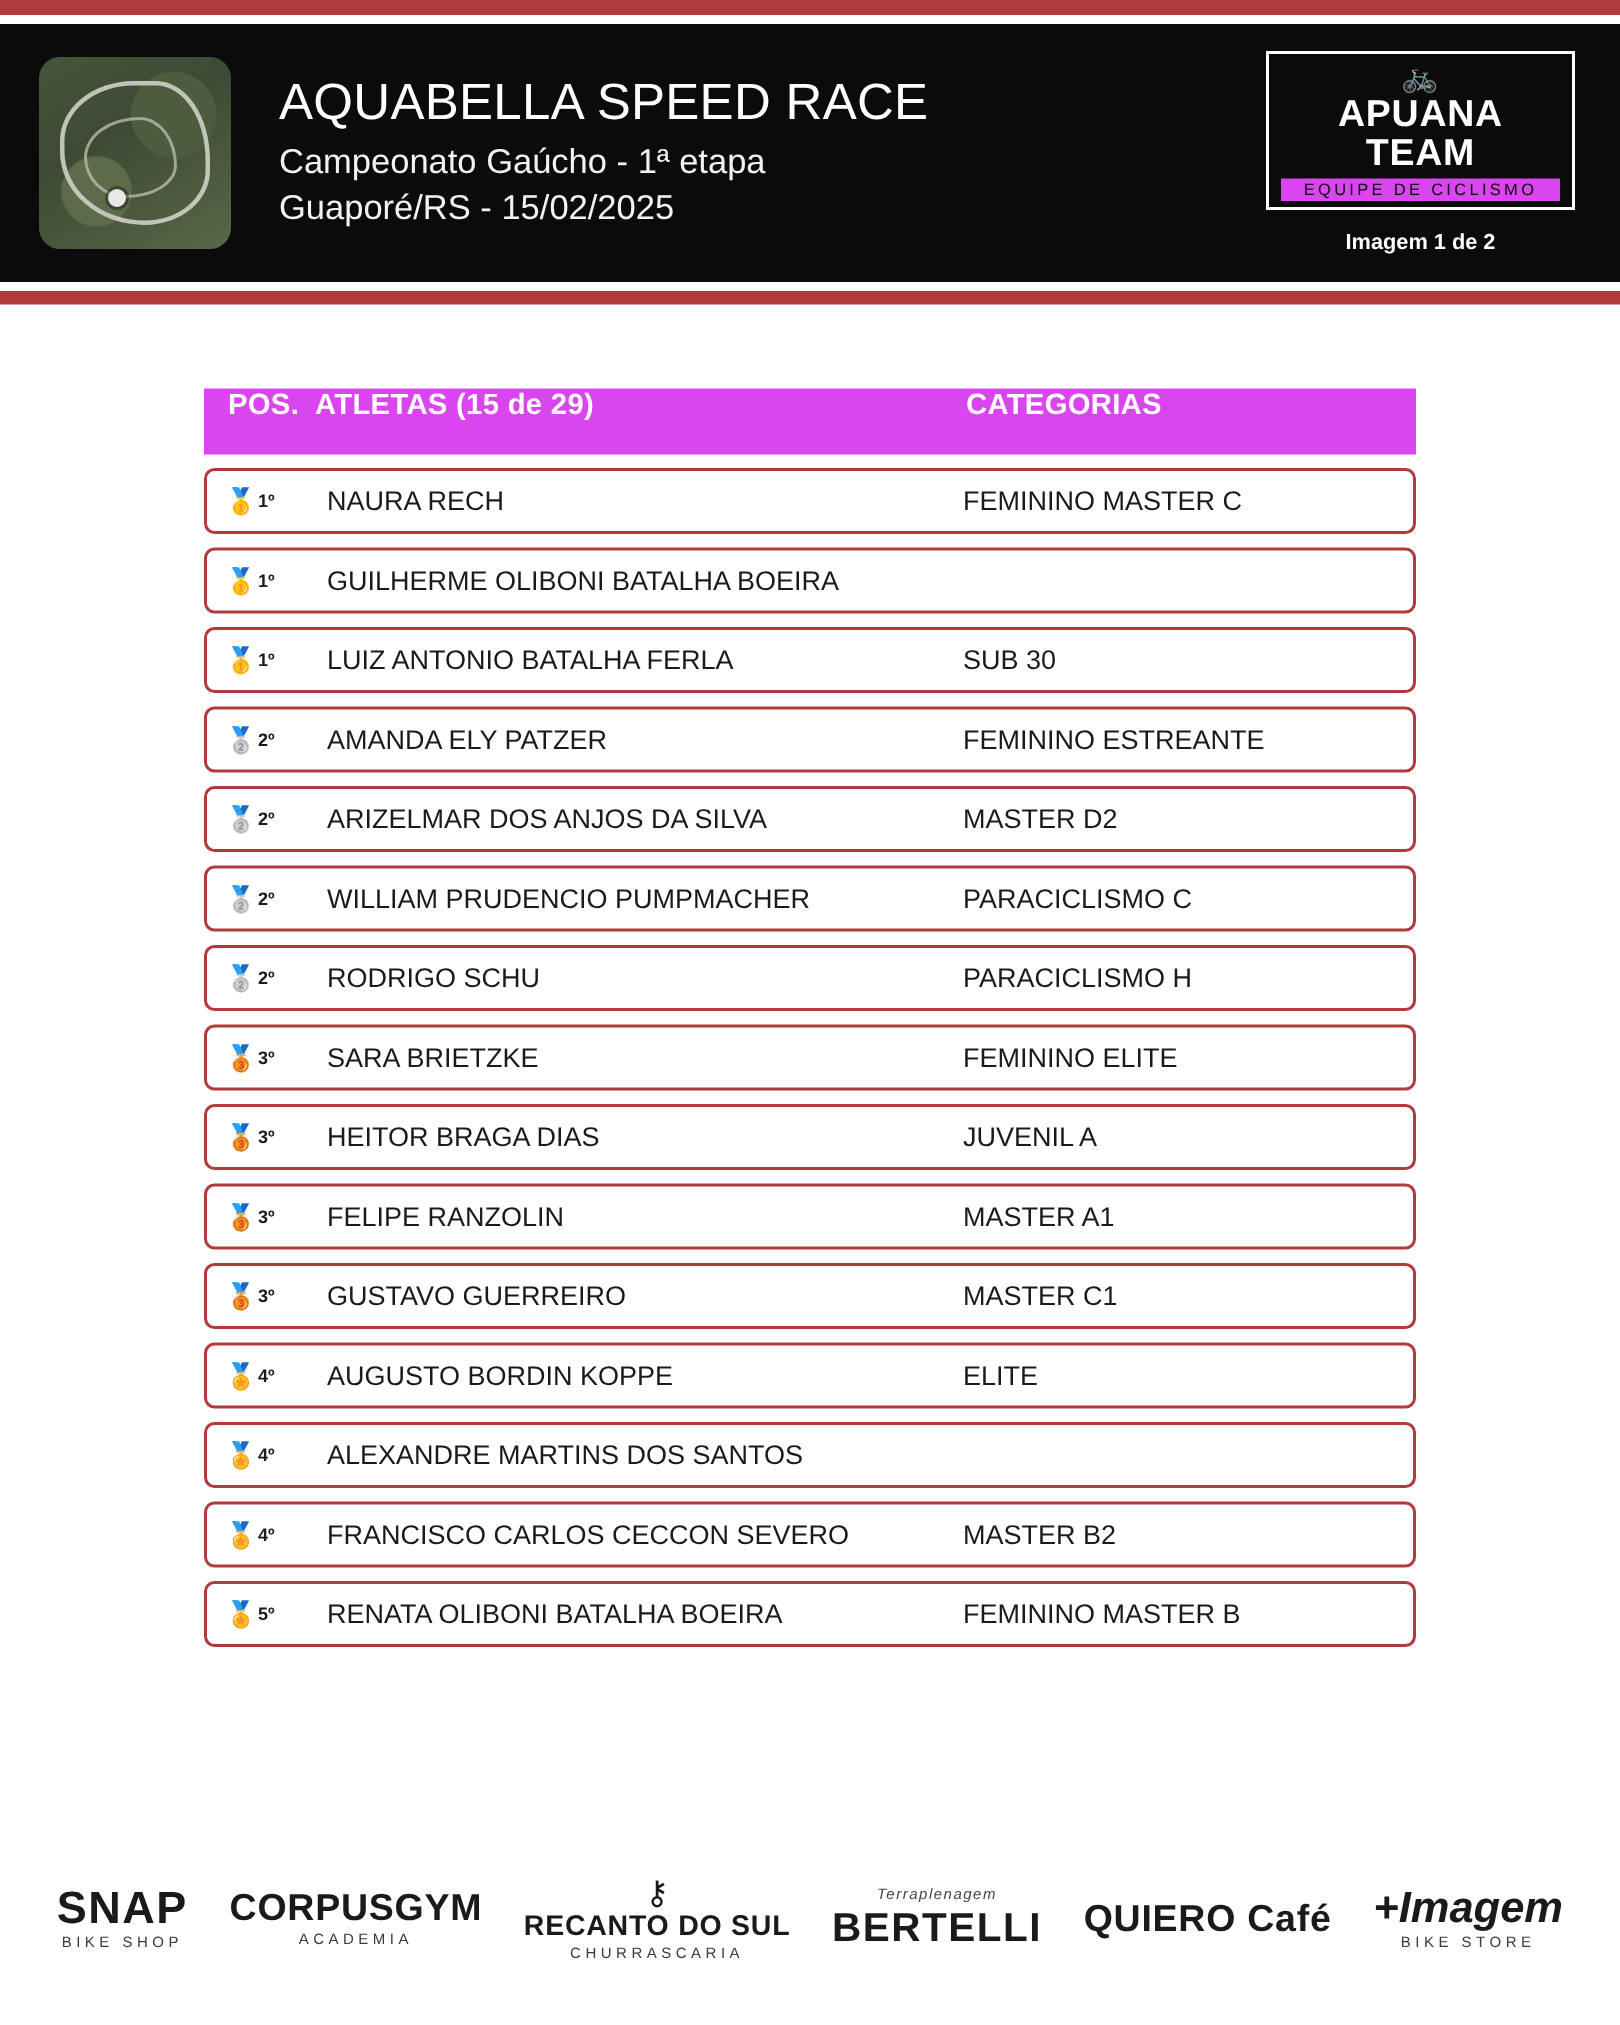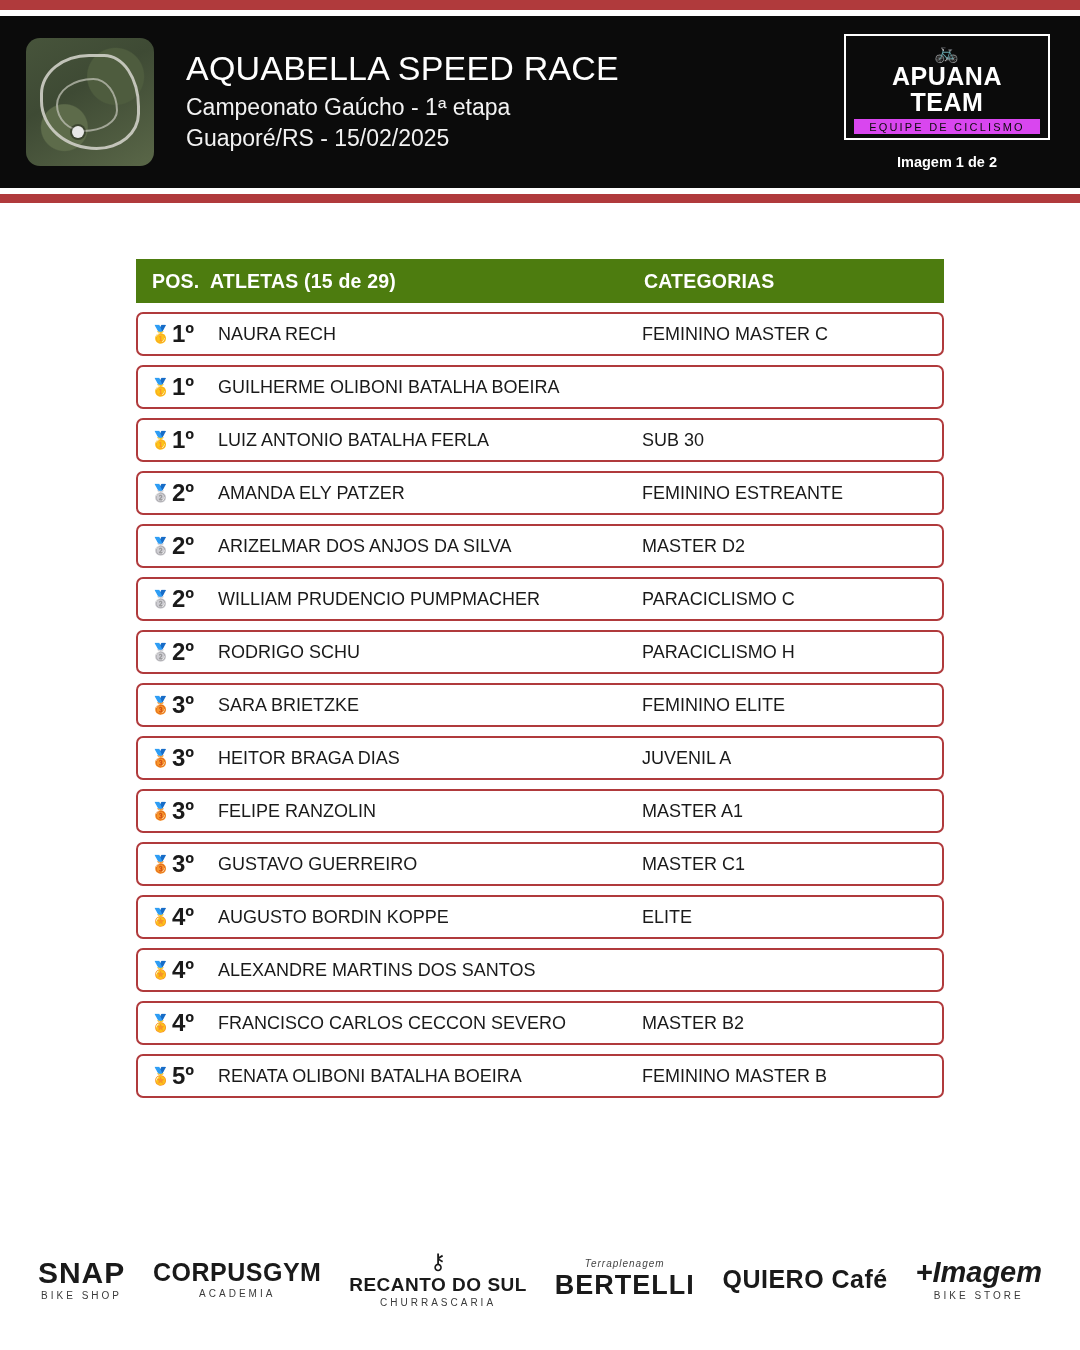--- a/index.html
+++ b/index.html
@@ -139,25 +139,25 @@
     background: #b03a3c;
     width: 100%;
   }
 
   
   .table-area {
     margin: 56px auto 0;
     width: 808px;
   }
   .table-head {
-    background: #4d7c0f;
+    background: #d946ef;
     color: #ffffff;
     height: 44px;
     display: flex;
-    align-items: center;
+    align-items: flex-start;
     font-weight: bold;
     font-size: 19.5px;
     letter-spacing: .2px;
   }
   .th-pos { width: 74px; padding-left: 16px; }
   .th-atl { flex: 1 1 auto; }
   .th-cat { width: 300px; }
 
   .row {
     height: 44px;
@@ -172,21 +172,21 @@
   .c-medal {
     width: 34px;
     padding-left: 12px;
     font-size: 17px;
     line-height: 1;
     flex: 0 0 auto;
   }
   .c-pos {
     width: 40px;
     font-weight: bold;
-    font-size: 24px;
+    font-size: 12px;
     flex: 0 0 auto;
   }
   .c-name {
     flex: 1 1 auto;
     padding-left: 6px;
     white-space: nowrap;
     overflow: hidden;
   }
   .c-cat {
     width: 300px;

